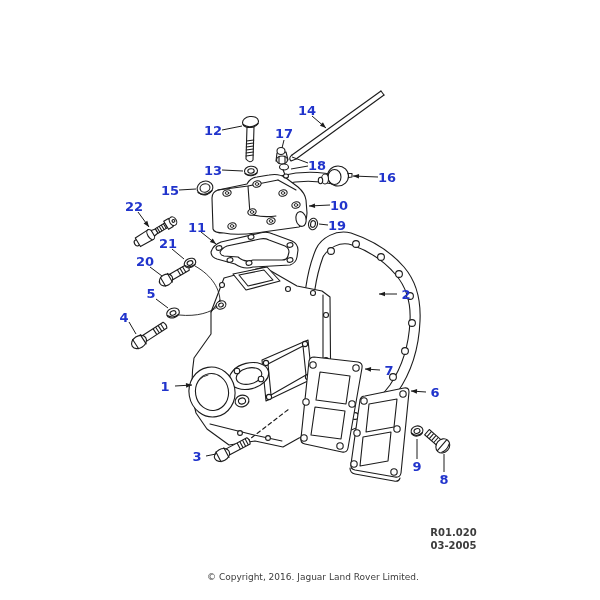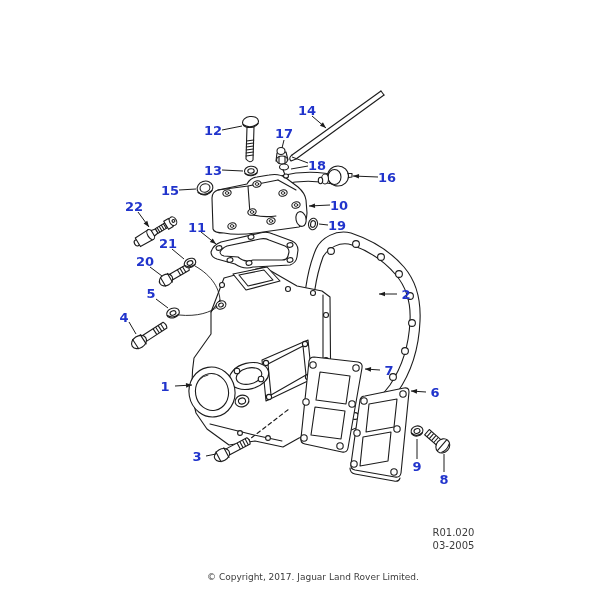--- a/index.html
+++ b/index.html
@@ -1,20 +1,20 @@
 <!DOCTYPE html>
 <html><head>
 <meta charset="utf-8">
 <style>
   html,body{margin:0;padding:0;background:#ffffff;}
   #stage{position:relative;width:600px;height:600px;background:#ffffff;overflow:hidden;
          font-family:"DejaVu Sans","Liberation Sans",sans-serif;}
   svg{position:absolute;left:0;top:0;}
   .ref-block{position:absolute;left:391px;top:526px;width:125px;text-align:center;
-             font-size:10px;line-height:13px;color:#3c3c3c;}
+             font-size:10px;line-height:13px;color:#3c3c3c;font-weight:bold;}
   .copyright{position:absolute;left:150px;top:572px;width:326px;text-align:center;
              font-size:9px;color:#3c3c3c;}
   .callout-text{font-weight:bold;font-size:13px;cursor:pointer;}
 </style>
 </head>
 <body>
 
 <div id="stage">
 
 <svg width="600" height="600" viewBox="0 0 600 600">
@@ -361,15 +361,15 @@
           <text x="134" y="210.5" text-anchor="middle" fill="#2134cc" class="callout-text">22</text>
         </g>
       </g>
 </svg>
 
 <div class="ref-block">
   <div>R01.020</div>
   <div>03-2005</div>
 </div>
 
-<div class="copyright">© Copyright, 2017. Jaguar Land Rover Limited.</div>
+<div class="copyright">© Copyright, 2016. Jaguar Land Rover Limited.</div>
 
 </div>
 
 </body></html>

